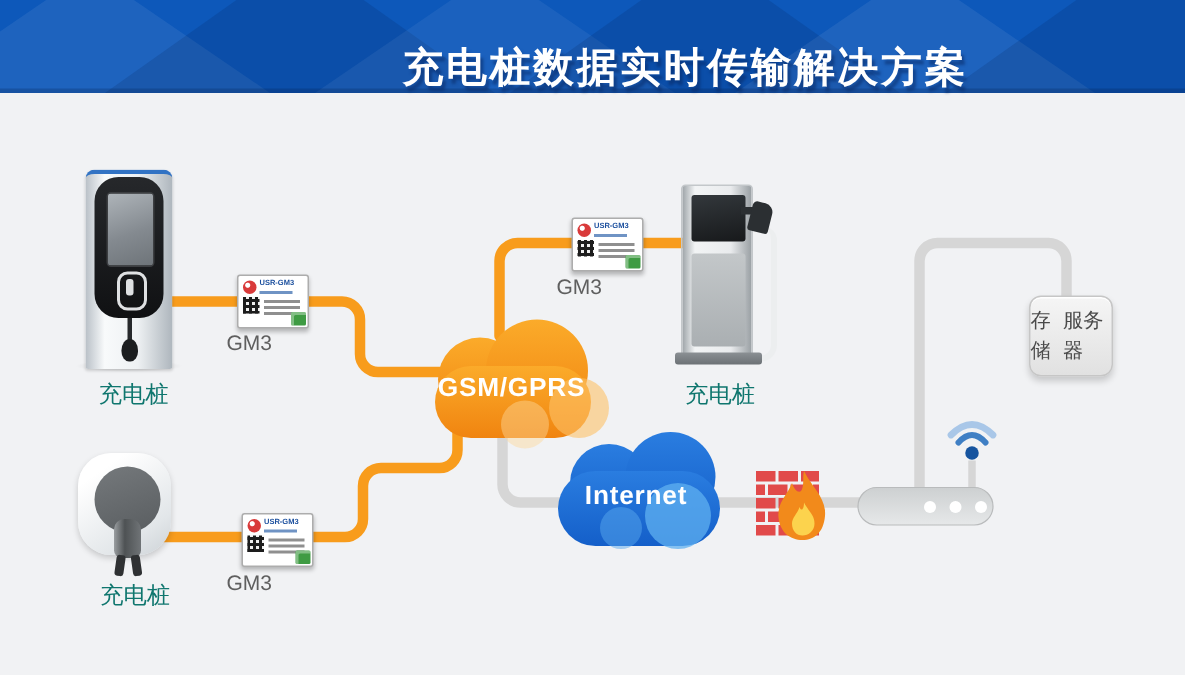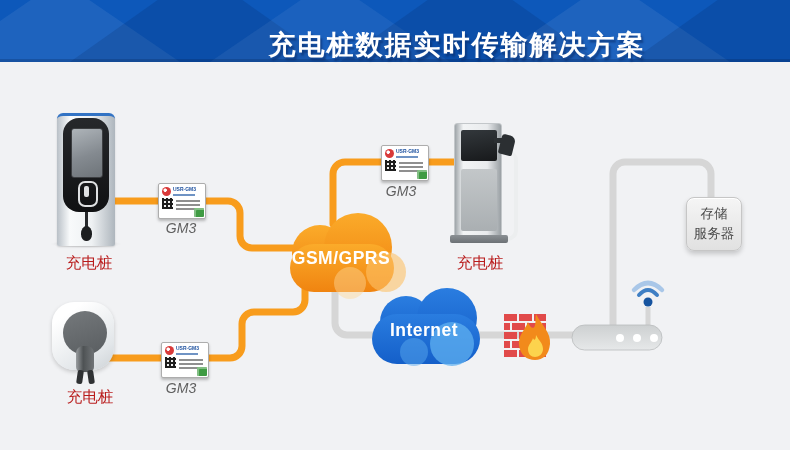--- a/index.html
+++ b/index.html
@@ -9,22 +9,22 @@
   .banner{position:absolute;left:0;top:0;width:790px;height:62px;}
   .banner svg{position:absolute;left:0;top:0;}
   .banner-title{position:absolute;left:0;top:0;width:100%;height:62px;margin:14px;
     display:flex;align-items:center;justify-content:center;
     font-size:27px;font-weight:bold;color:#ffffff;letter-spacing:2px;
     text-shadow:2px 3px 2px rgba(8,40,100,.55);padding-left:48px;}
   
   .diagram{position:absolute;left:0;top:62px;}
   .cloud-label{font-family:"Liberation Sans",sans-serif;font-size:17.5px;font-weight:bold;fill:#ffffff;letter-spacing:.5px;}
   
-  .node-label{position:absolute;text-align:center;color:#b91c1c;font-size:15.5px;}
-  .gm3-label{position:absolute;text-align:center;color:#5f5f5f;font-size:14px;font-style:italic;}
+  .node-label{position:absolute;text-align:center;color:#0f766e;font-size:15.5px;}
+  .gm3-label{position:absolute;text-align:left;color:#5f5f5f;font-size:14px;}
   
   .pile-a{position:absolute;left:57px;top:113px;width:58px;height:130px;}
   .pile-a .body{position:absolute;left:0;top:0;width:58px;height:130px;border-radius:6px 6px 2px 2px;
     background:linear-gradient(90deg,#b9c0c7 0%,#f8fafb 22%,#eef1f3 60%,#aeb6bd 100%);
     border-top:3px solid #3273c4;box-shadow:0 1px 2px rgba(0,0,0,.15);}
   .pile-a .panel{position:absolute;left:6px;top:5px;width:46px;height:94px;border-radius:16px;
     background:linear-gradient(180deg,#26282b,#101113);}
   .pile-a .screen{position:absolute;left:14px;top:15px;width:30px;height:48px;border-radius:3px;
     background:linear-gradient(160deg,#aeb4b9 0%,#848a90 55%,#6e7479 100%);border:1px solid #3c3e41;}
   .pile-a .port{position:absolute;left:21px;top:68px;width:16px;height:22px;border:2px solid #dfe1e3;border-radius:7px;}
@@ -55,21 +55,21 @@
     border-right:4px solid #eceeef;border-bottom:4px solid #eceeef;border-radius:0 12px 14px 12px;}
   .pile-c .nozzle{position:absolute;left:48px;top:14px;width:14px;height:20px;background:#2b2f32;
     border-radius:3px 6px 2px 2px;transform:rotate(14deg);}
   .pile-c .nozzle-arm{position:absolute;left:42px;top:17px;width:9px;height:5px;background:#2b2f32;}
   .pile-c .base{position:absolute;left:-2px;top:114px;width:58px;height:8px;border-radius:2px;
     background:linear-gradient(#8b9094,#6c7175);}
   
   .server{position:absolute;left:686px;top:197px;width:54px;height:52px;border-radius:8px;
     background:linear-gradient(#f5f5f5,#e1e1e1);border:1px solid #c6c6c6;
     box-shadow:0 3px 5px rgba(0,0,0,.18), inset 0 1px 0 #ffffff;
-    display:flex;flex-direction:column;align-items:center;justify-content:center;
+    display:flex;flex-direction:row;align-items:center;justify-content:center;
     font-size:13.5px;color:#4a4a4a;line-height:1.45;}
   
   .gm3{position:absolute;width:46px;height:34px;background:#ffffff;border:1px solid #adadad;border-radius:2px;
     box-shadow:0 2px 3px rgba(0,0,0,.25);}
   .gm3 .logo{position:absolute;left:3px;top:3px;width:9px;height:9px;border-radius:50%;
     background:radial-gradient(circle at 35% 35%, #ffffff 0 1.4px, #d93a3a 2px);}
   .gm3 .title{position:absolute;left:14px;top:3px;font-size:5px;line-height:5px;font-weight:bold;color:#1b4f9e;white-space:nowrap;}
   .gm3 .subline{position:absolute;left:14px;top:10px;width:22px;height:2px;background:#6f93c4;}
   .gm3 .qr{position:absolute;left:3px;top:14px;width:11px;height:11px;
     background-image:repeating-linear-gradient(0deg,#1d1d1d 0 2px,rgba(0,0,0,0) 2px 4px),

